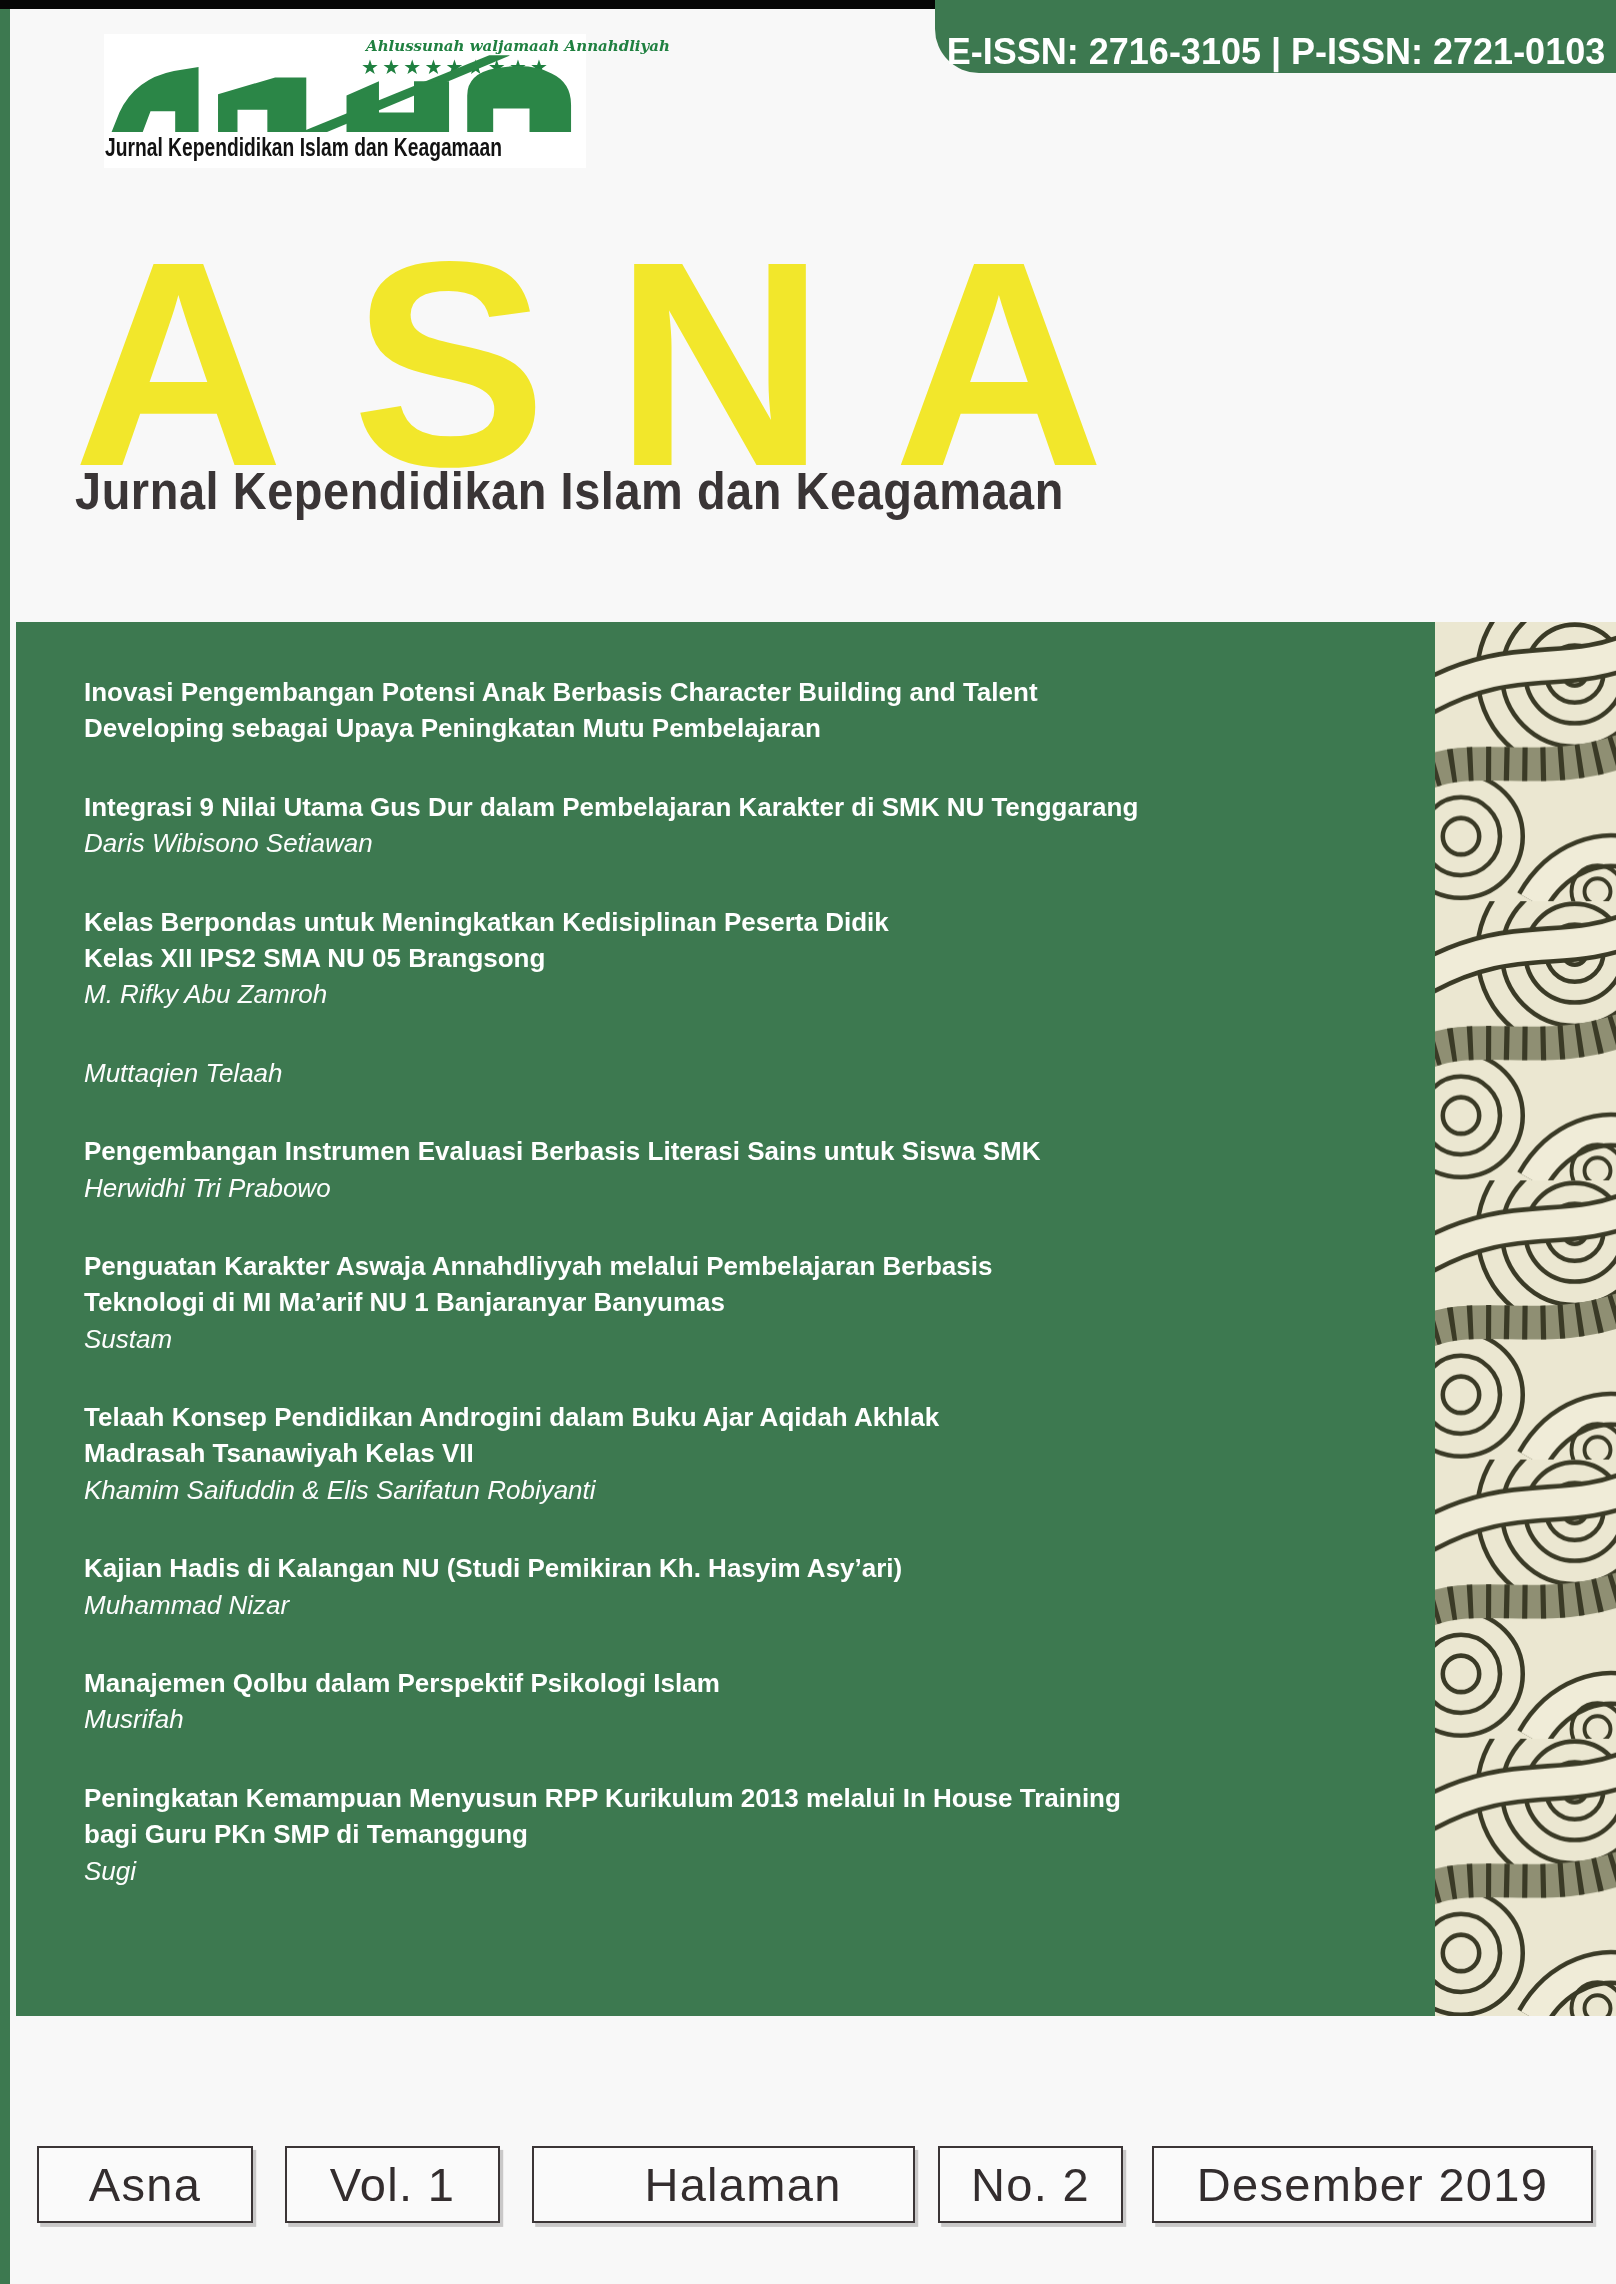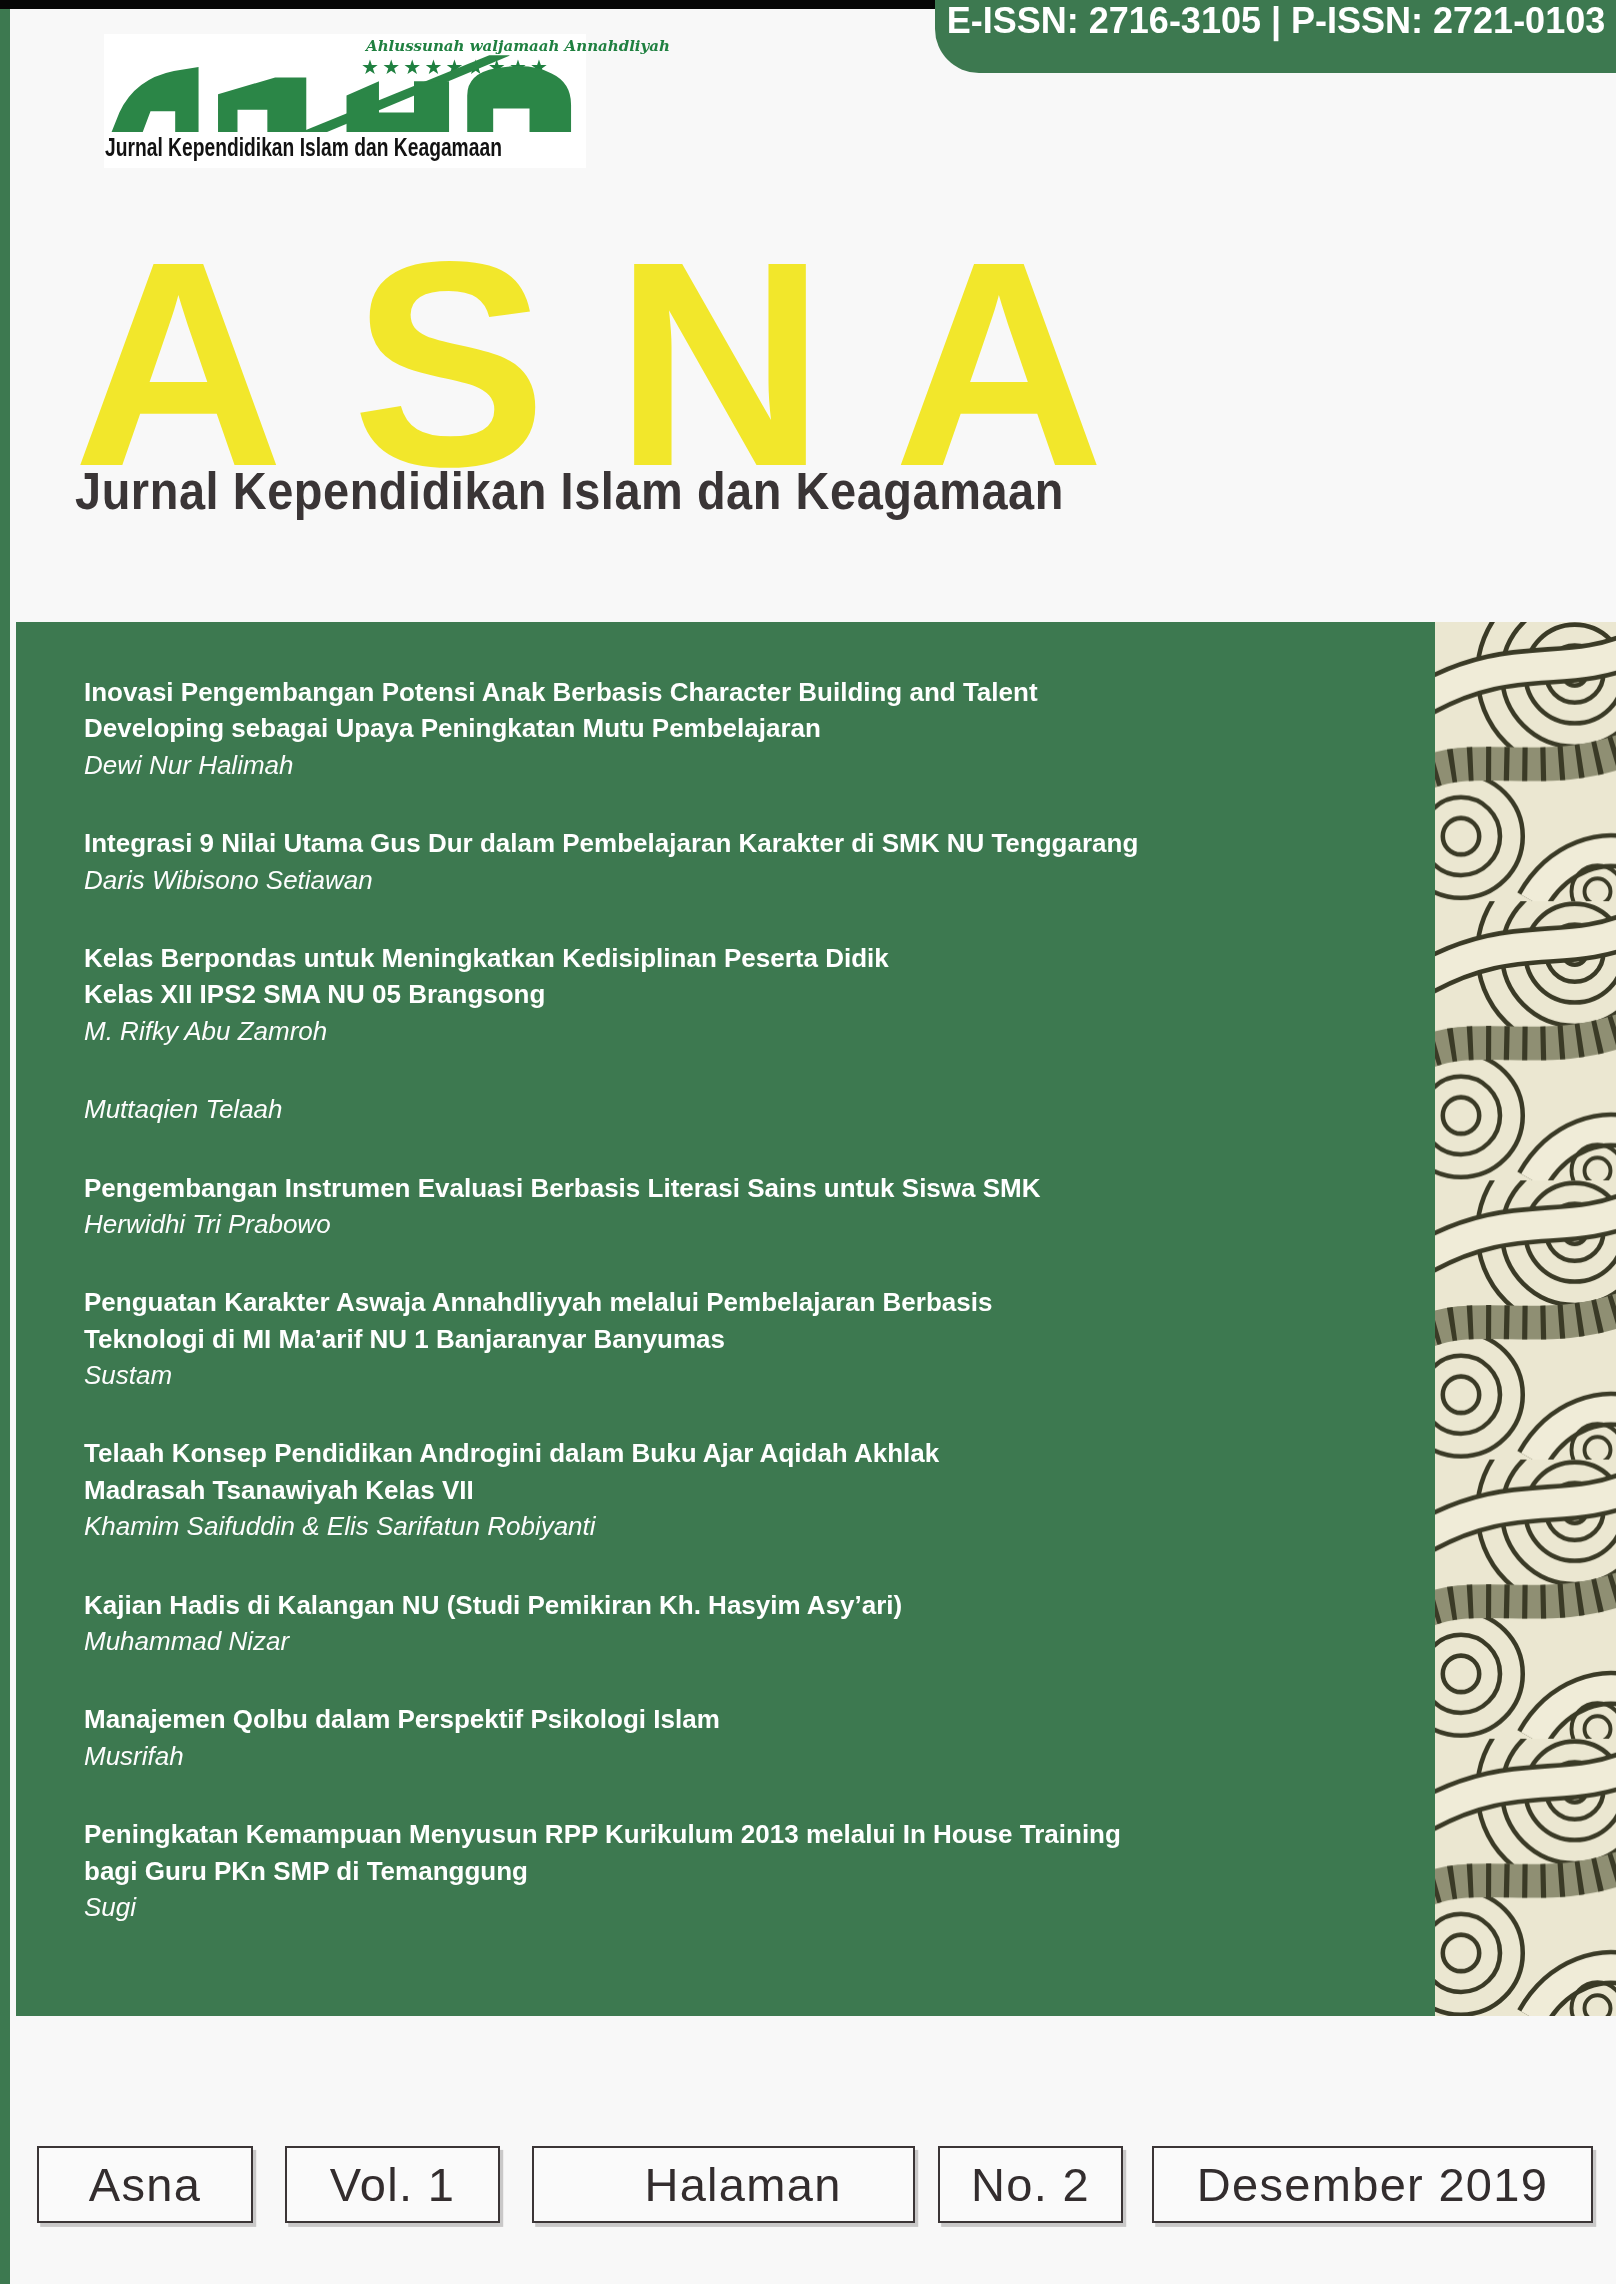--- a/index.html
+++ b/index.html
@@ -9,21 +9,21 @@
     font-family:"Liberation Sans", sans-serif;
   }
   
   .left-stripe{position:absolute;left:0;top:0;width:10.4px;height:2284px;background:#3d7950;}
   
   .top-bar{position:absolute;left:0;top:0;width:935px;height:9px;background:#060606;}
   
   .issn-banner{
     position:absolute;left:935px;top:0;width:682px;height:73px;
     background:#3d7950;border-radius:0 0 0 44px;
-    display:flex;align-items:flex-start;justify-content:center;
+    display:flex;align-items:flex-end;justify-content:center;
   }
   .issn-banner span{color:#ffffff;font-weight:700;font-size:36px;letter-spacing:0px;}
   
   .logo{position:absolute;left:104px;top:34px;width:482px;height:134px;background:#ffffff;}
   .logo-script{
     position:absolute;left:255px;top:2.6px;width:224px;
     font-family:"DejaVu Serif", serif;font-style:italic;font-weight:700;
     font-size:15px;color:#1f8040;white-space:nowrap;margin-left:7px;
   }
   .logo-stars{
@@ -106,21 +106,20 @@
   </div>
 
   <div class="main-title">ASNA</div>
   <div class="subtitle">Jurnal Kependidikan Islam dan Keagamaan</div>
 
   <div class="content-panel">
     <div class="article-list">
         <div class="article">
           <div class="article-title">Inovasi Pengembangan Potensi Anak Berbasis Character Building and Talent
 Developing sebagai Upaya Peningkatan Mutu Pembelajaran</div>
-          <div class="article-author">Dewi Nur Halimah</div>
         </div>
         <div class="article">
           <div class="article-title">Integrasi 9 Nilai Utama Gus Dur dalam Pembelajaran Karakter di SMK NU Tenggarang</div>
           <div class="article-author">Daris Wibisono Setiawan</div>
         </div>
         <div class="article">
           <div class="article-title">Kelas Berpondas  untuk Meningkatkan Kedisiplinan Peserta Didik
 Kelas XII IPS2 SMA NU 05 Brangsong</div>
           <div class="article-author">M. Rifky Abu Zamroh</div>
         </div>

